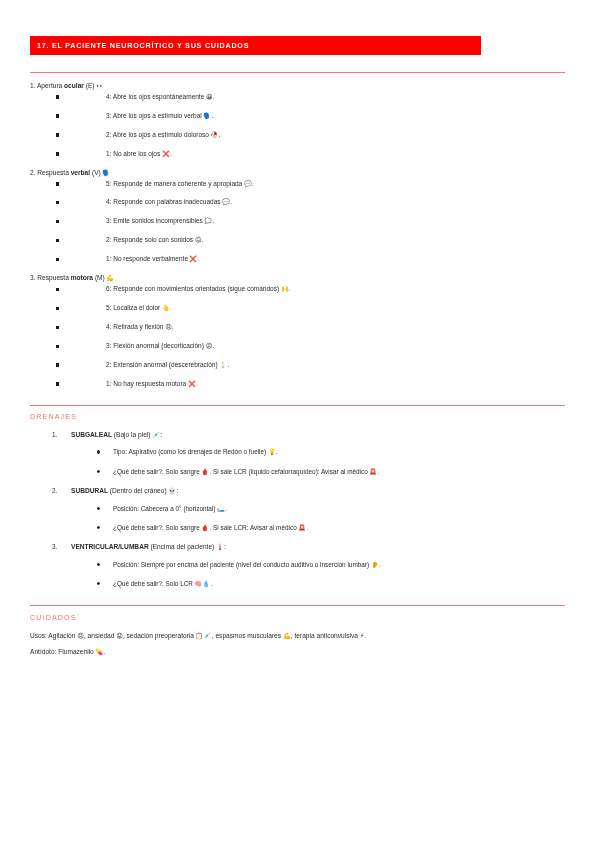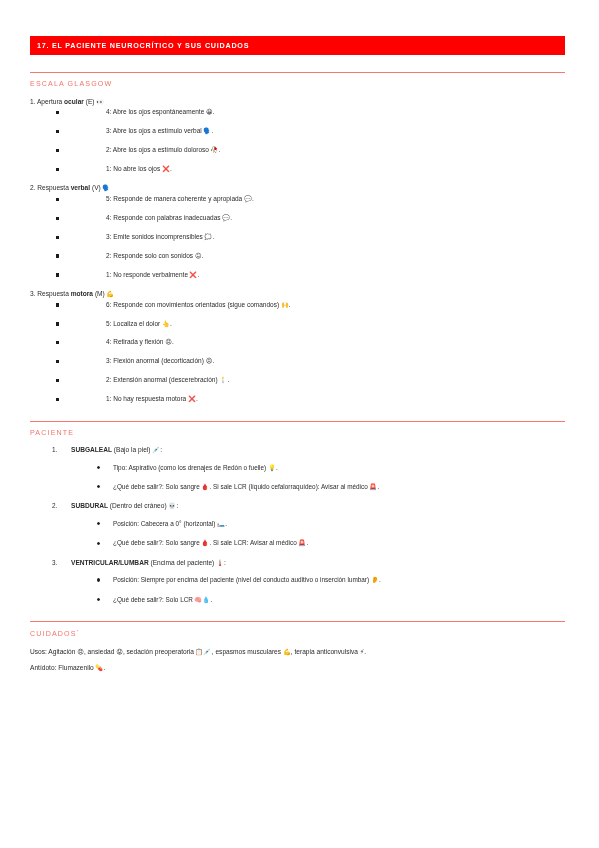--- a/index.html
+++ b/index.html
@@ -25,21 +25,21 @@
   }
 
   
   .title-banner {
     background: #ff0000;
     color: #ffffff;
     font-size: 7.2px;
     font-weight: 700;
     letter-spacing: 0.75px;
     padding: 5px 6px 5px 7px;
-    width: 535px;
+    width: 451px;
     box-sizing: border-box;
     margin: 8px 0 0 0;
     line-height: 1.25;
   }
 
   
   .section-head {
     margin-top: 17px;
     margin-bottom: 9px;
   }
@@ -154,21 +154,20 @@
 </style>
 </head>
 <body>
 
 <div class="page">
 
   <div class="title-banner">17. EL PACIENTE NEUROCRÍTICO Y SUS CUIDADOS</div>
 
   <div class="section-head">
     <hr class="section-rule">
-    <div class="section-title">ESCALA GLASGOW</div>
   </div>
 
   <div class="num-head">
     <span>1. Apertura </span><b>ocular</b><span> (E) </span><span class="emo">👀</span>
   </div>
   <ul class="lvl1">
     <li><span>4: Abre los ojos espontáneamente </span><span class="emo">😀</span><span>.</span></li>
     <li><span>3: Abre los ojos a estímulo verbal </span><span class="emo">🗣️</span><span>.</span></li>
     <li><span>2: Abre los ojos a estímulo doloroso </span><span class="emo">🥀</span><span>.</span></li>
     <li><span>1: No abre los ojos </span><span class="emo">❌</span><span>.</span></li>
@@ -192,21 +191,21 @@
     <li><span>6: Responde con movimientos orientados (sigue comandos) </span><span class="emo">🙌</span><span>.</span></li>
     <li><span>5: Localiza el dolor </span><span class="emo">👆</span><span>.</span></li>
     <li><span>4: Retirada y flexión </span><span class="emo">😣</span><span>.</span></li>
     <li><span>3: Flexión anormal (decorticación) </span><span class="emo">😣</span><span>.</span></li>
     <li><span>2: Extensión anormal (descerebración) </span><span class="emo">🕯️</span><span>.</span></li>
     <li><span>1: No hay respuesta motora </span><span class="emo">❌</span><span>.</span></li>
   </ul>
 
   <div class="section-head">
     <hr class="section-rule">
-    <div class="section-title">PACIENTE</div>
+    <div class="section-title">DRENAJES</div>
   </div>
 
   <ol class="drain">
     <li>
       <span class="marker">1.</span>
       <div class="drain-title">
         <b>SUBGALEAL</b><span> (Bajo la piel) </span><span class="emo">💉</span><span>:</span>
       </div>
       <ul class="lvl2">
         <li><span>Tipo: Aspirativo (como los drenajes de Redón o fuelle) </span><span class="emo">💡</span><span>.</span></li>

